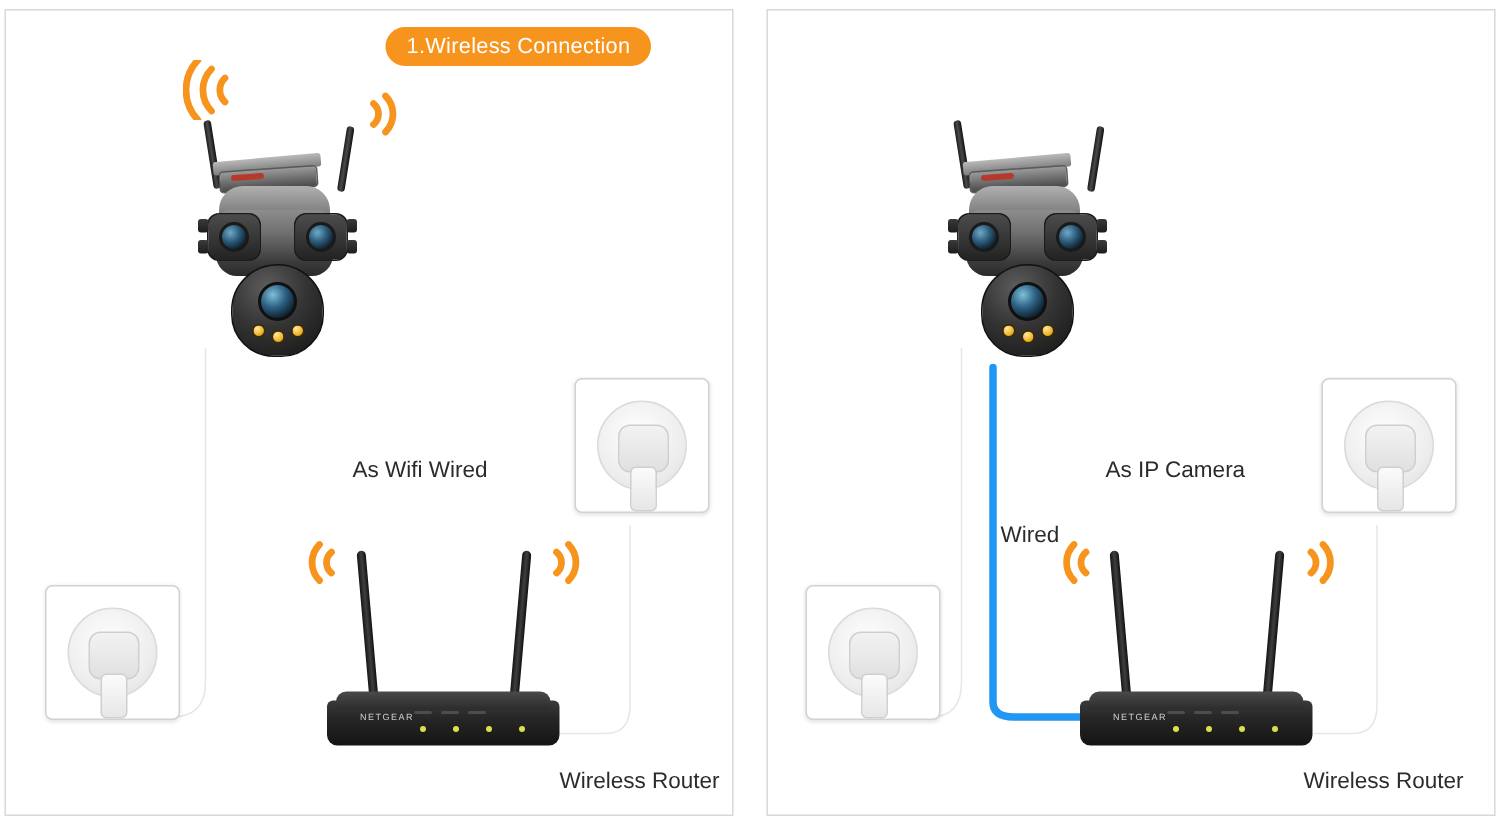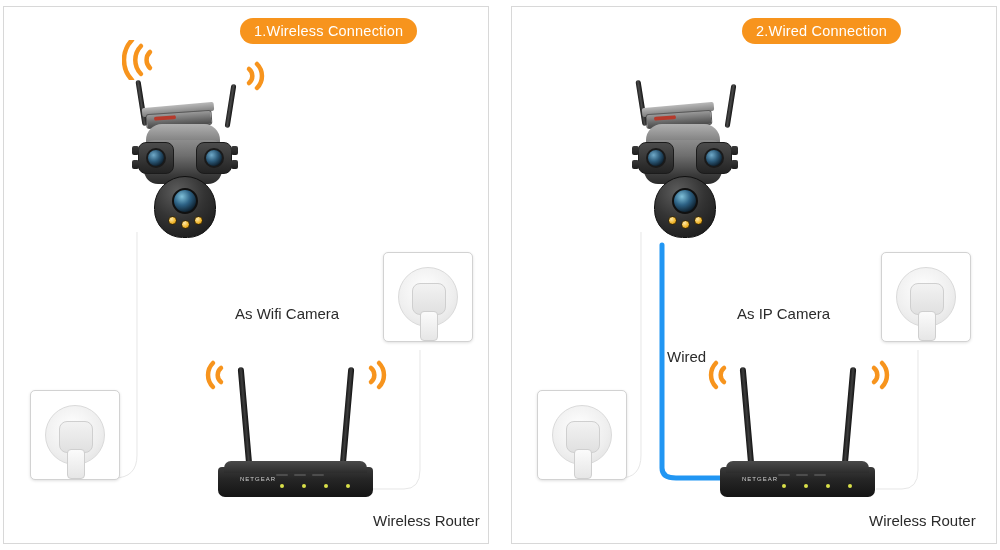--- a/index.html
+++ b/index.html
@@ -38,21 +38,21 @@
     line-height: 26px;
     border-radius: 13px;
     background: #f7941d;
     color: #ffffff;
     font-size: 14.5px;
     text-align: center;
     white-space: nowrap;
     padding: 0 14px;
     letter-spacing: 0.2px;
   }
-  #badge-wireless { left: 240px; }
+  #badge-wireless { left: 257px; }
   #badge-wired { left: 742px; }
 
   .label {
     position: absolute;
     color: #2b2b2b;
     font-size: 15px;
     white-space: nowrap;
   }
 
   
@@ -253,23 +253,22 @@
     <path d="M662,245 L662,468 Q662,478 676,478 L735,478" stroke="#2196f3" stroke-width="5" fill="none" stroke-linecap="round"></path>
 
     <path d="M641,232 L641,455 Q641,478 620,478 L596,478" stroke="#ffffff" stroke-width="5" fill="none" stroke-linecap="round"></path>
     <path d="M641,232 L641,455 Q641,478 620,478 L596,478" stroke="#e3e3e3" stroke-width="1" fill="none" opacity="0.9"></path>
 
     <path d="M876,489 L902,489 Q918,489 918,470 L918,350" stroke="#ffffff" stroke-width="5" fill="none" stroke-linecap="round"></path>
     <path d="M876,489 L902,489 Q918,489 918,470 L918,350" stroke="#e3e3e3" stroke-width="1" fill="none" opacity="0.9"></path>
   </svg>
 
   <div class="badge" id="badge-wireless">1.Wireless Connection</div>
-  <div class="badge" id="badge-wired">2.Wired Connection</div>
-
-  <div class="label" style="left:235px; top:305px;">As Wifi Camera</div>
+
+  <div class="label" style="left:235px; top:305px;">As Wifi Wired</div>
   <div class="label" style="left:373px; top:512px;">Wireless Router</div>
 
   <div class="label" style="left:737px; top:305px;">As IP Camera</div>
   <div class="label" style="left:667px; top:348px;">Wired</div>
   <div class="label" style="left:869px; top:512px;">Wireless Router</div>
 
   <svg class="wifi" style="left:122px; top:40px;" width="38" height="40">
     <g stroke="#f7941d" stroke-width="4.5" fill="none" stroke-linecap="round" transform="translate(34,20)">
       <path d="M -6 -8 A 11 11 0 0 0 -6 8"></path>
       <path d="M -15 -14 A 20 20 0 0 0 -15 14"></path>

